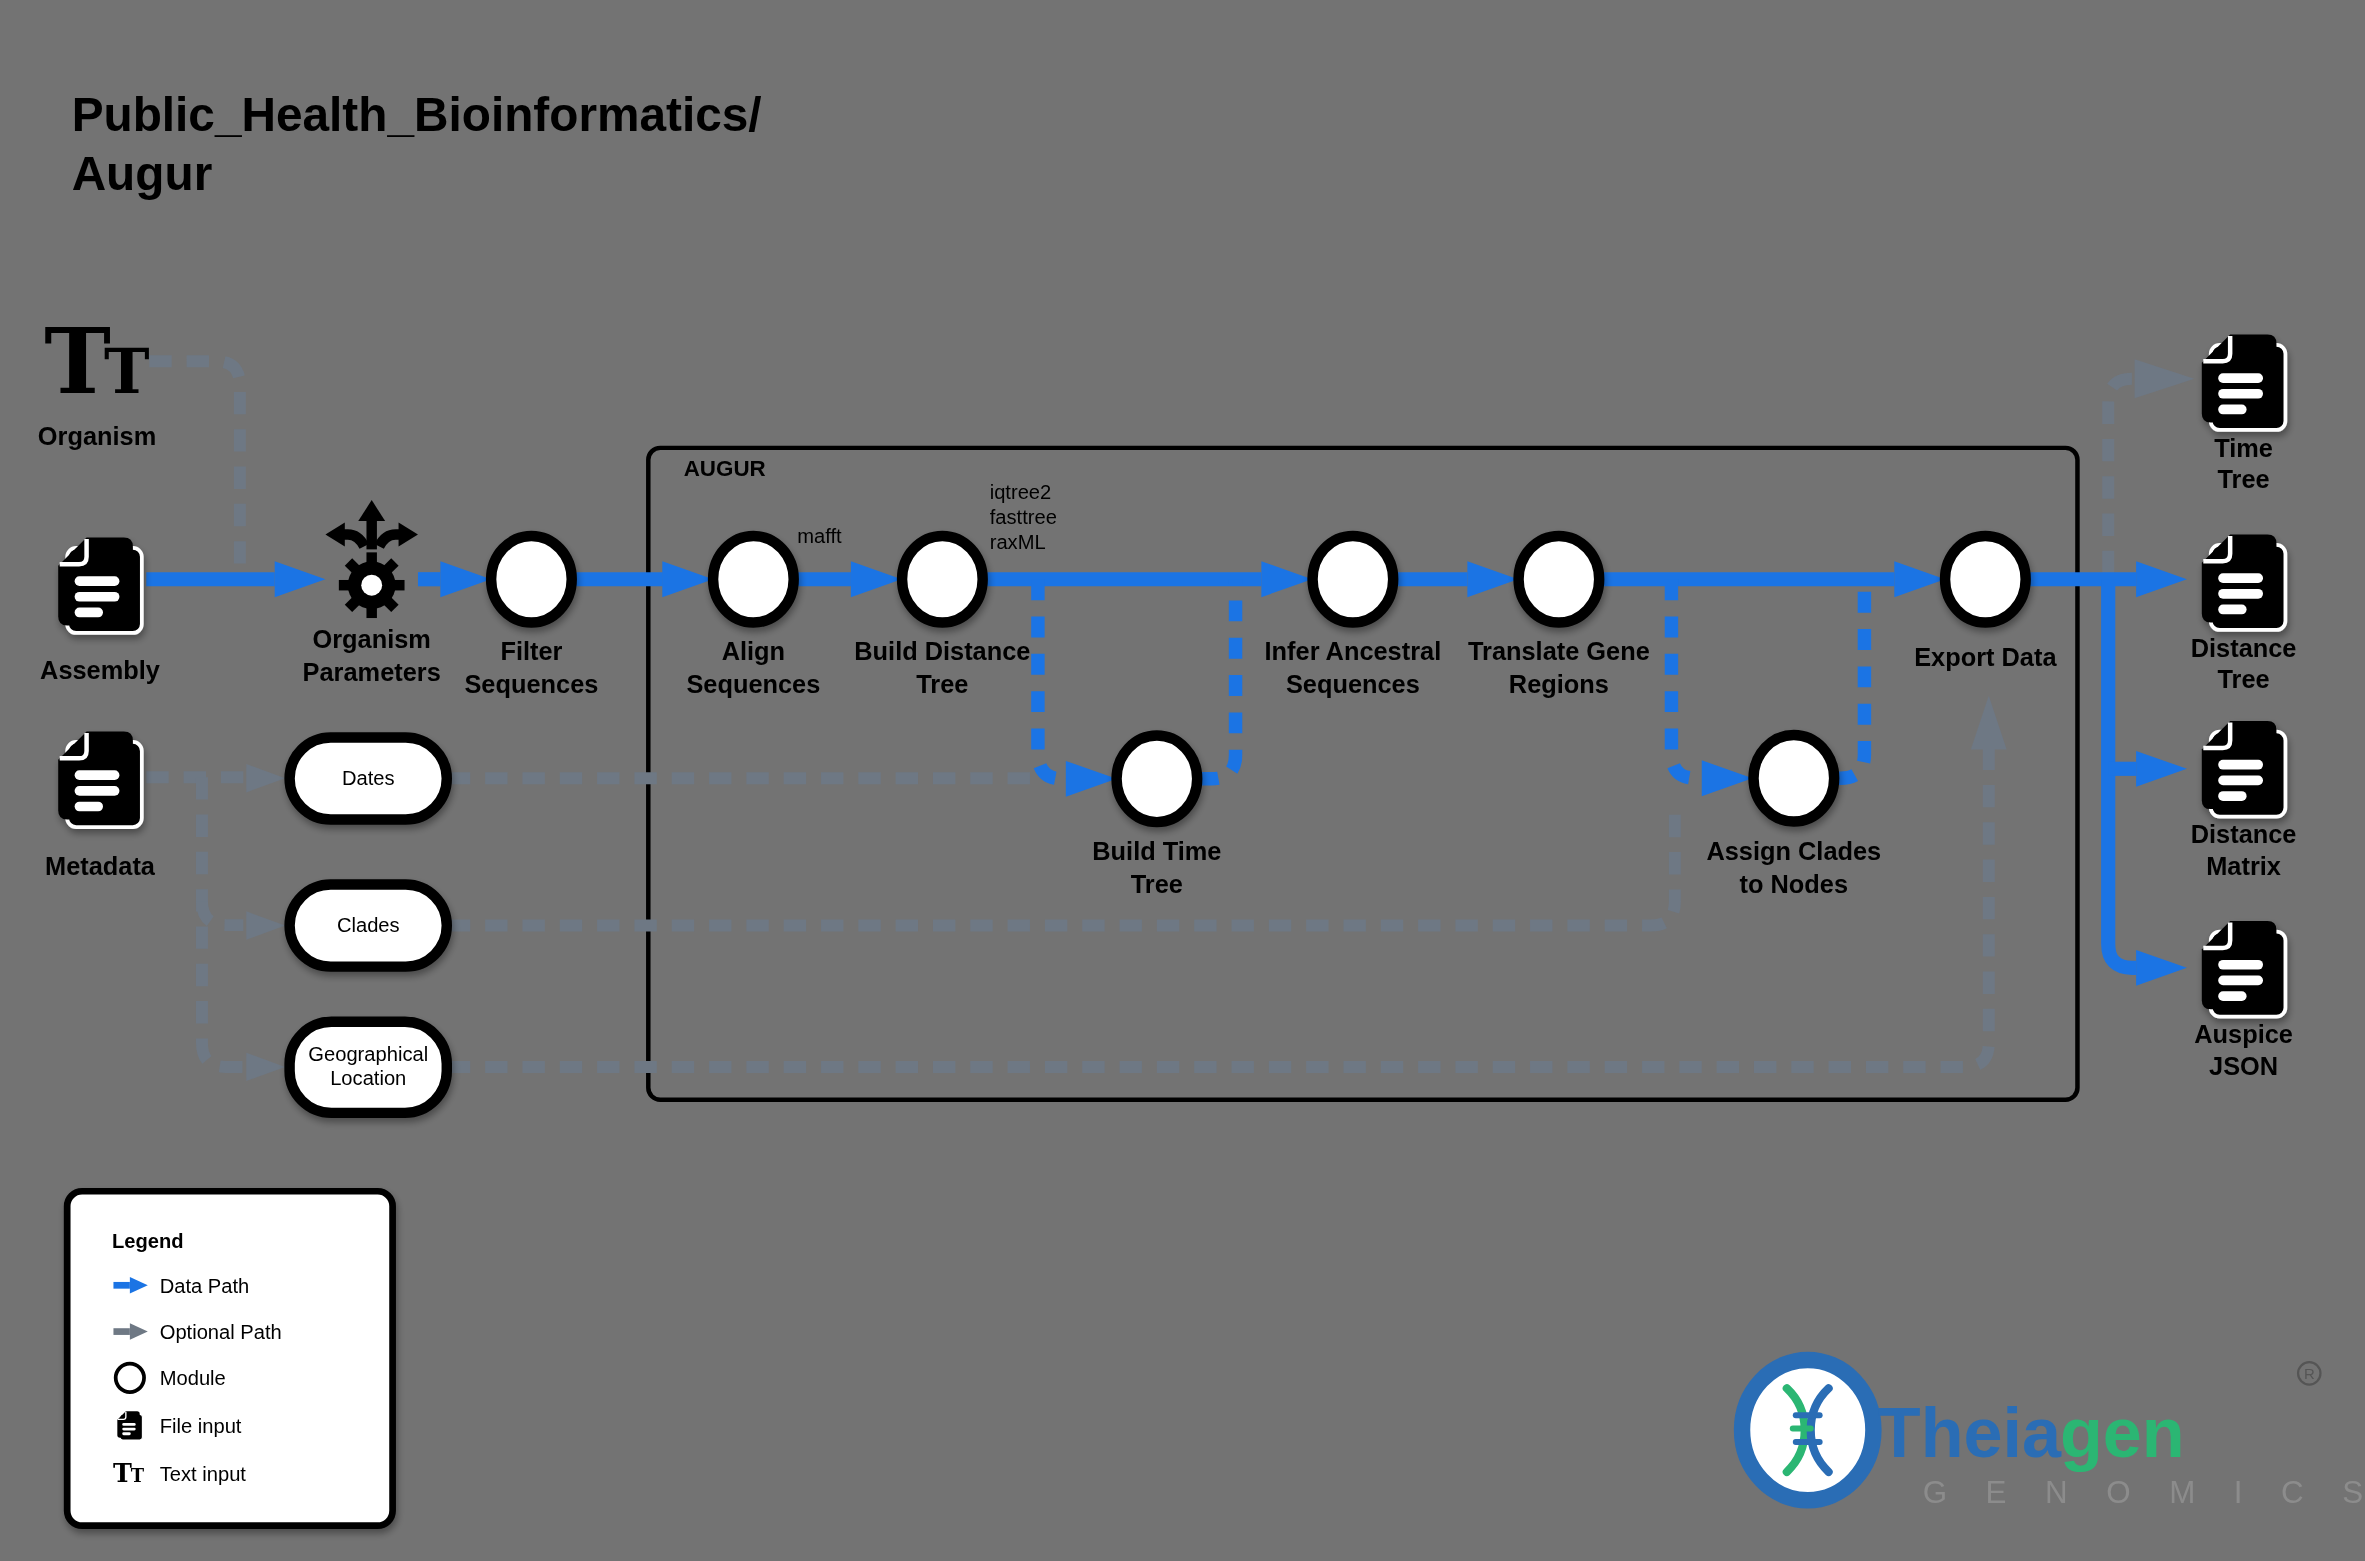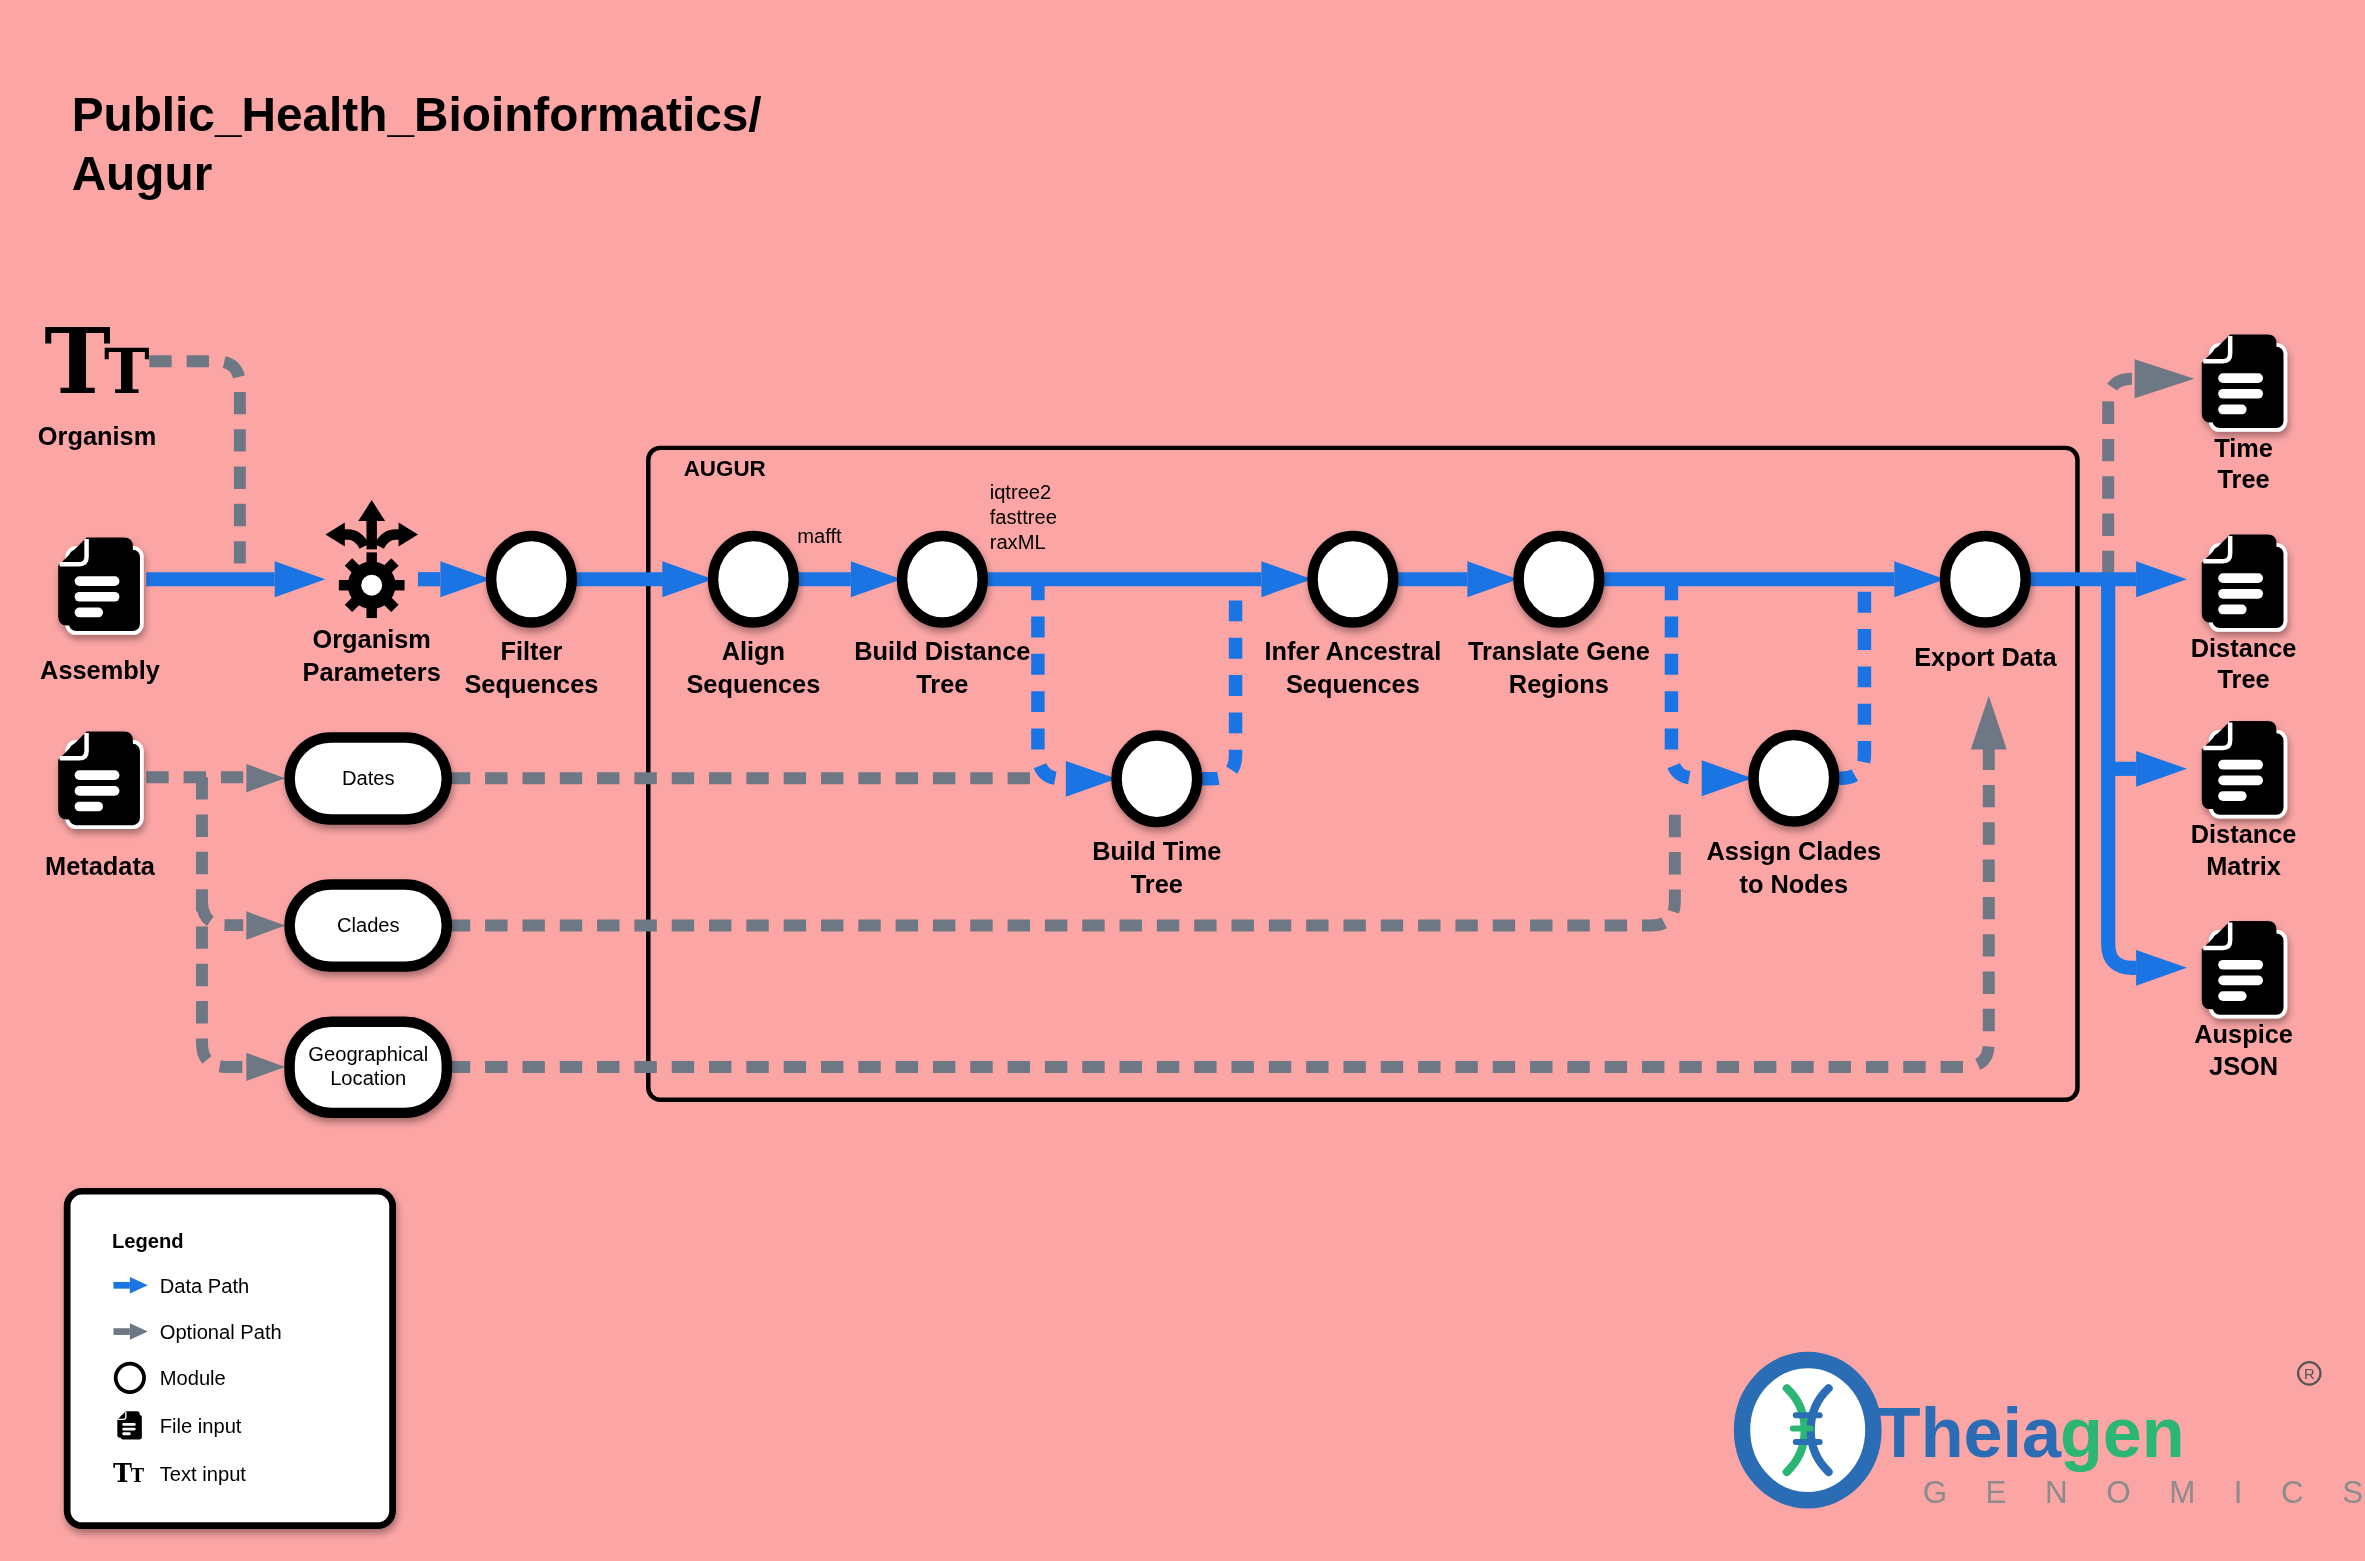--- a/index.html
+++ b/index.html
@@ -1,16 +1,16 @@
 <!DOCTYPE html>
 <html style="font-size:8px"><head>
 <meta charset="utf-8">
 <style>
   html,body{margin:0;padding:0;background:#ffffff;}
-  .stage{width:2366px;height:1562px;background:#fca5a5;overflow:hidden;}
+  .stage{width:2366px;height:1562px;background:#737373;overflow:hidden;}
   svg{display:block;}
   text{font-family:"Liberation Sans", sans-serif;fill:#000;}
   .title{font-size:32px;font-weight:bold;}
   .lbl{font-size:17px;font-weight:bold;text-anchor:middle;}
   .pill-lbl{font-size:13.5px;text-anchor:middle;}
   .tool{font-size:13.5px;text-anchor:middle;font-weight:normal;}
   .tooll{font-size:13.5px;font-weight:normal;}
   .boxlbl{font-size:15px;font-weight:bold;}
   .leg-title{font-size:13.5px;font-weight:bold;}
   .leg-item{font-size:13.5px;}

